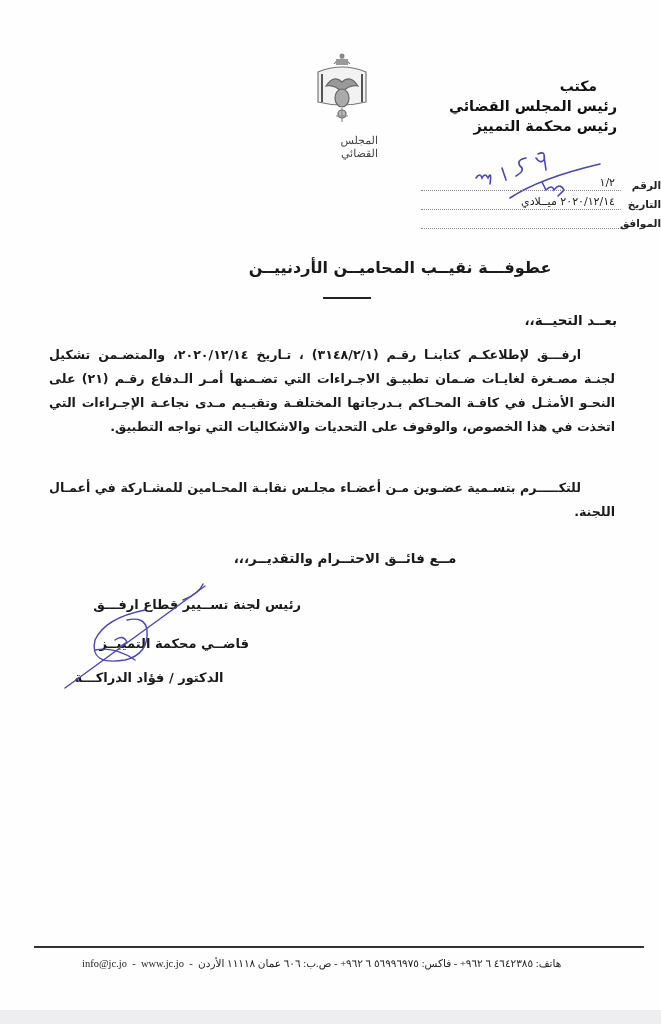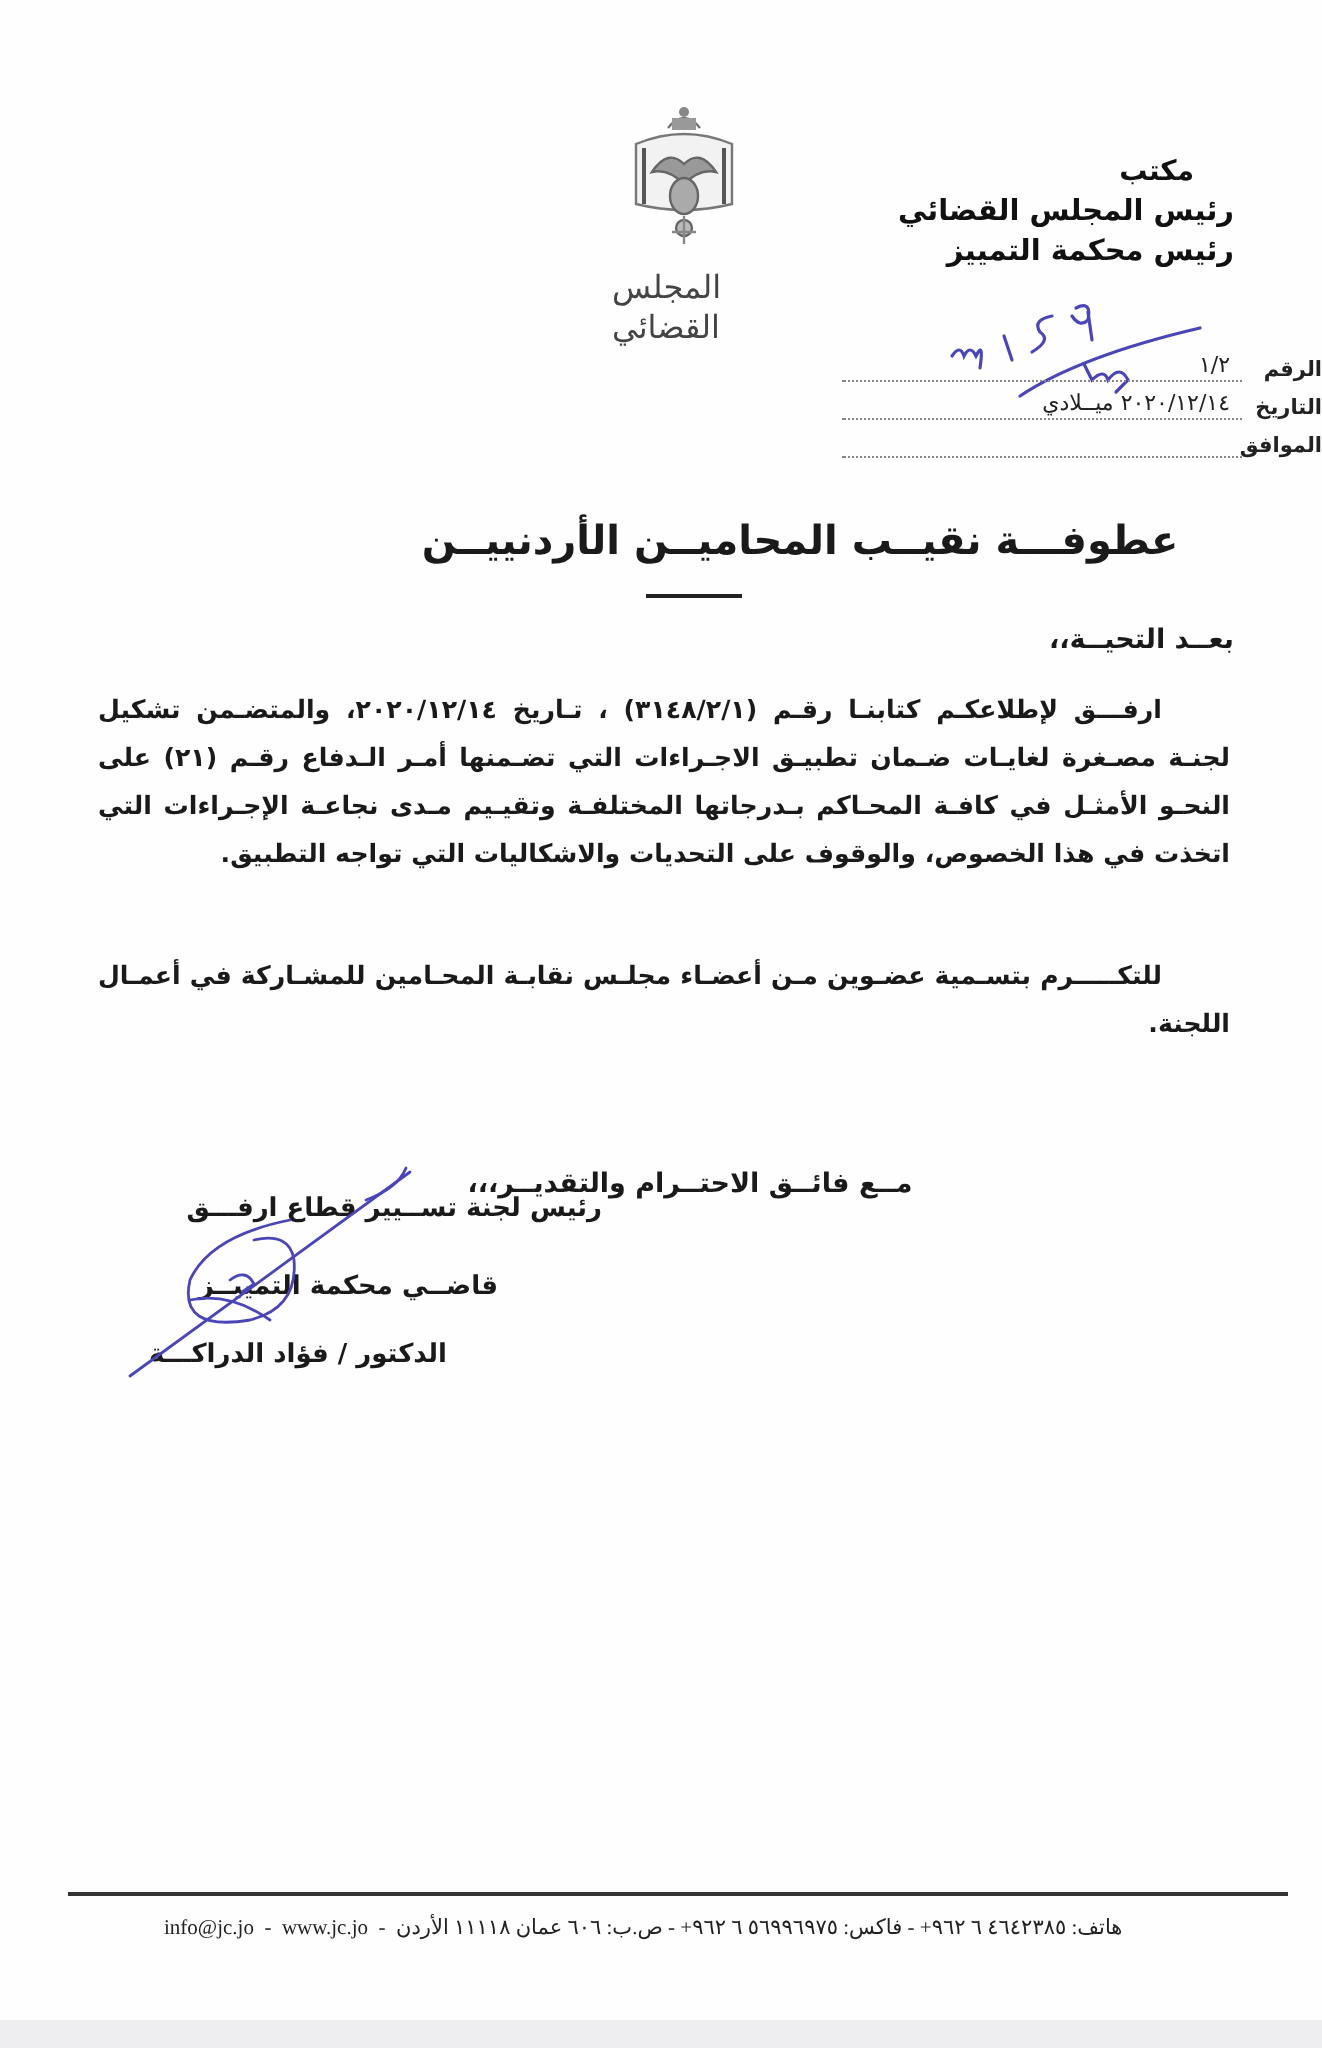--- a/index.html
+++ b/index.html
@@ -7,41 +7,41 @@
   body { position: relative; font-family: "DejaVu Sans", sans-serif; color: #1a1a1a; }
   .page { position: absolute; left: 0; top: 0; width: 661px; height: 1010px; background: #fefefe; }
   .bottom-strip { position: absolute; left: 0; top: 1010px; width: 661px; height: 14px; background: #eeeef0; }
 
   
   .office { position: absolute; right: 44px; top: 76px; width: 200px; text-align: right; direction: rtl; font-weight: bold; font-size: 14.5px; line-height: 20px; color: #111; }
   .office .l1 { font-size: 14px; margin-right: 20px; }
 
   
   .emblem { position: absolute; left: 312px; top: 50px; width: 60px; height: 80px; }
-  .council-name { position: absolute; left: 306px; top: 134px; width: 72px; text-align: left; direction: rtl; font-family: Liberation Sans, sans-serif; font-size: 16px; color: #444; }
+  .council-name { position: absolute; left: 306px; top: 134px; width: 72px; text-align: right; direction: rtl; font-family: Liberation Sans, sans-serif; font-size: 11px; color: #444; }
 
   
   .refs { position: absolute; right: 0; top: 172px; width: 240px; direction: rtl; font-size: 10.5px; color: #222; }
   .ref-row { position: relative; height: 19px; display: flex; align-items: flex-end; }
   .ref-label { font-weight: bold; width: 40px; flex: 0 0 40px; text-align: right; padding-left: 2px; }
   .ref-val { flex: 1; border-bottom: 1px dotted #888; height: 15px; padding-right: 6px; font-size: 11px; }
   .handwrite { position: absolute; left: 470px; top: 148px; width: 150px; height: 62px; }
 
   
-  .addressee { position: absolute; left: 200px; top: 258px; width: 400px; text-align: center; direction: rtl; font-weight: bold; font-size: 20px; letter-spacing: 0.5px; }
+  .addressee { position: absolute; left: 200px; top: 258px; width: 400px; text-align: center; direction: rtl; font-weight: bold; font-size: 16px; letter-spacing: 0.5px; }
   .addressee-rule { position: absolute; left: 323px; top: 297px; width: 48px; height: 2px; background: #222; }
 
   .greeting { position: absolute; right: 44px; top: 312px; direction: rtl; font-weight: bold; font-size: 13.5px; }
 
   .body-para { position: absolute; right: 46px; width: 566px; direction: rtl; text-align: justify; text-align-last: right; font-size: 12.6px; line-height: 24px; font-weight: 600; color: #1a1a1a; }
   .p1 { top: 343px; }
   .p1 .indent { display: inline-block; width: 34px; }
   .p2 { top: 476px; }
 
-  .closing { position: absolute; left: 195px; top: 550px; width: 300px; text-align: center; direction: rtl; font-weight: bold; font-size: 13.5px; margin-top: 34px; }
+  .closing { position: absolute; left: 195px; top: 550px; width: 300px; text-align: center; direction: rtl; font-weight: bold; font-size: 13.5px; }
 
   .sig { position: absolute; right: 360px; width: 270px; direction: rtl; text-align: right; font-weight: bold; font-size: 13px; }
   .sig1 { top: 597px; }
   .sig2 { top: 636px; right: 412px; width: 200px; }
   .sig3 { top: 670px; right: 412px; width: 200px; text-align: center; }
   .signature-scribble { position: absolute; left: 55px; top: 580px; width: 160px; height: 110px; }
 
   .footer-rule { position: absolute; left: 34px; top: 946px; width: 610px; height: 1.5px; background: #333; }
   .footer { position: absolute; left: 82px; top: 957px; width: 540px; text-align: left; font-family: "Liberation Serif", serif; font-weight: normal; font-size: 10.5px; color: #222; white-space: nowrap; }
   .footer .ar { direction: rtl; unicode-bidi: isolate; }

